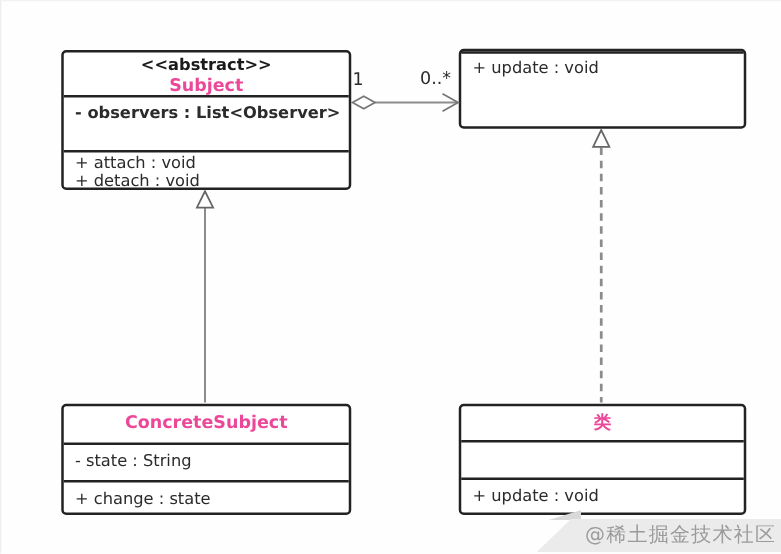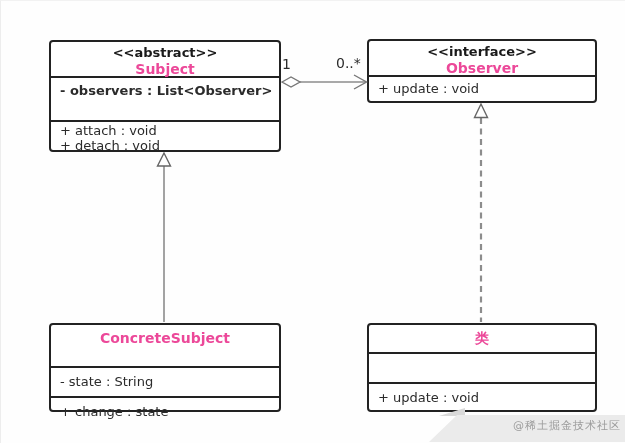--- a/index.html
+++ b/index.html
@@ -55,21 +55,21 @@
   #box-subject { left: 48px; top: 39px; width: 232px; height: 112px; }
   #box-subject .uml-header { height: 34px; }
   #box-subject .attrs   { height: 44px; padding-top: 5px; font-weight: bold; }
   #box-subject .methods { height: 46px; padding-top: 1px; }
   
   #box-observer { left: 366px; top: 38px; width: 230px; height: 64px; }
   #box-observer .uml-header { height: 34px; }
   #box-observer .methods { height: 26px; padding-top: 4px; }
   
   #box-concrete-subject { left: 48px; top: 322px; width: 232px; height: 89px; }
-  #box-concrete-subject .uml-header { height: 41px; }
+  #box-concrete-subject .uml-header { height: 29px; }
   #box-concrete-subject .attrs   { height: 30px; padding-top: 6px; }
   #box-concrete-subject .methods { height: 28px; padding-top: 6px; }
   
   #box-concrete-observer { left: 366px; top: 322px; width: 230px; height: 89px; }
   #box-concrete-observer .uml-header { height: 27px; }
   #box-concrete-observer .attrs   { height: 30px; }
   #box-concrete-observer .methods { height: 28px; padding-top: 6px; }
 
   #connector-layer {
     position: absolute;
@@ -97,21 +97,21 @@
   #watermark-fold {
     position: absolute;
     left: 438px; top: 407px;
     width: 26px; height: 8px;
     background: #d9d9d9;
     clip-path: polygon(0 100%, 100% 0, 100% 100%);
   }
   #watermark-text {
     position: absolute;
     right: 4px; top: 417px;
-    font-size: 11px;
+    font-size: 16px;
     color: #9b9b9b;
     letter-spacing: 1px;
   }
 </style>
 </head>
 <body>
 
 <div id="canvas">
 
   <div class="uml-class" id="box-subject">
@@ -122,24 +122,20 @@
     <div class="compartment attrs">
       <div class="member">- observers : List&lt;Observer&gt;</div>
     </div>
     <div class="compartment methods">
       <div class="member">+ attach : void</div>
       <div class="member">+ detach : void</div>
     </div>
   </div>
 
   <div class="uml-class" id="box-observer">
-    <div class="uml-header">
-      <div class="stereotype">&lt;&lt;interface&gt;&gt;</div>
-      <div class="class-name">Observer</div>
-    </div>
     <div class="compartment methods">
       <div class="member">+ update : void</div>
     </div>
   </div>
 
   <div class="uml-class" id="box-concrete-subject">
     <div class="uml-header">
       <div class="class-name solo">ConcreteSubject</div>
     </div>
     <div class="compartment attrs">

